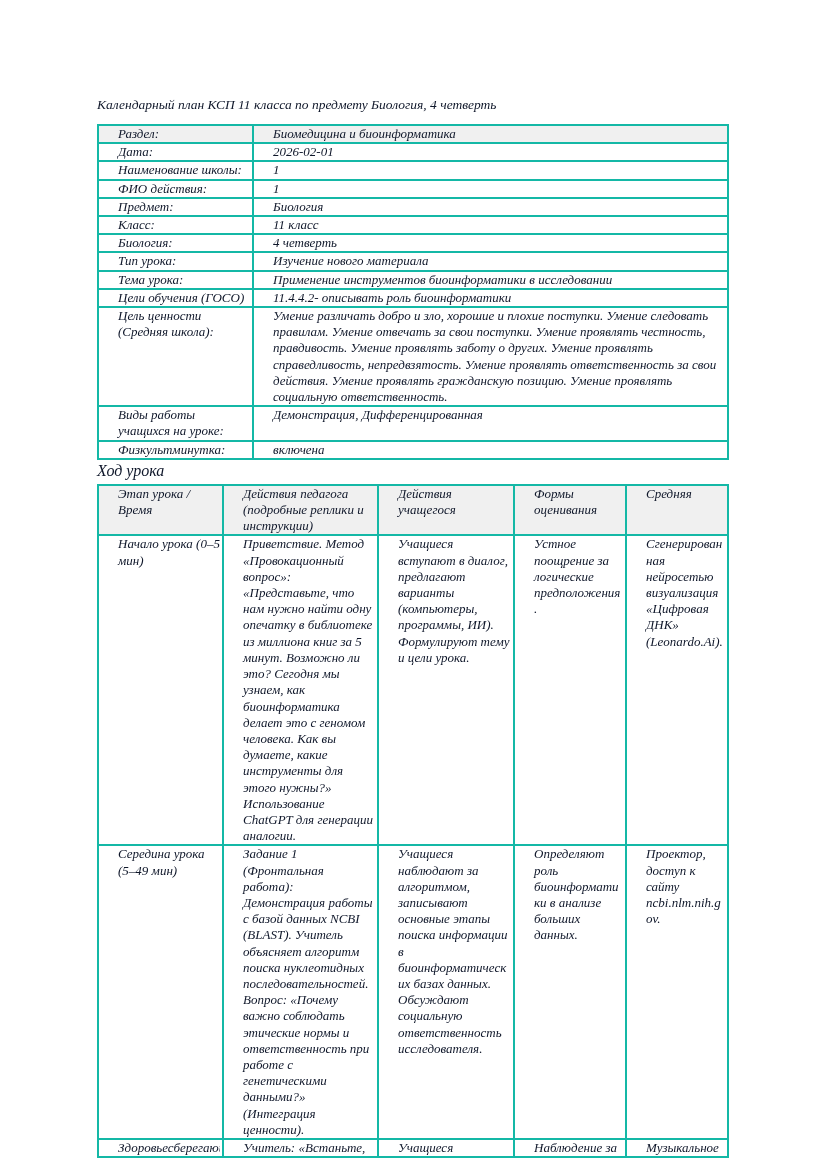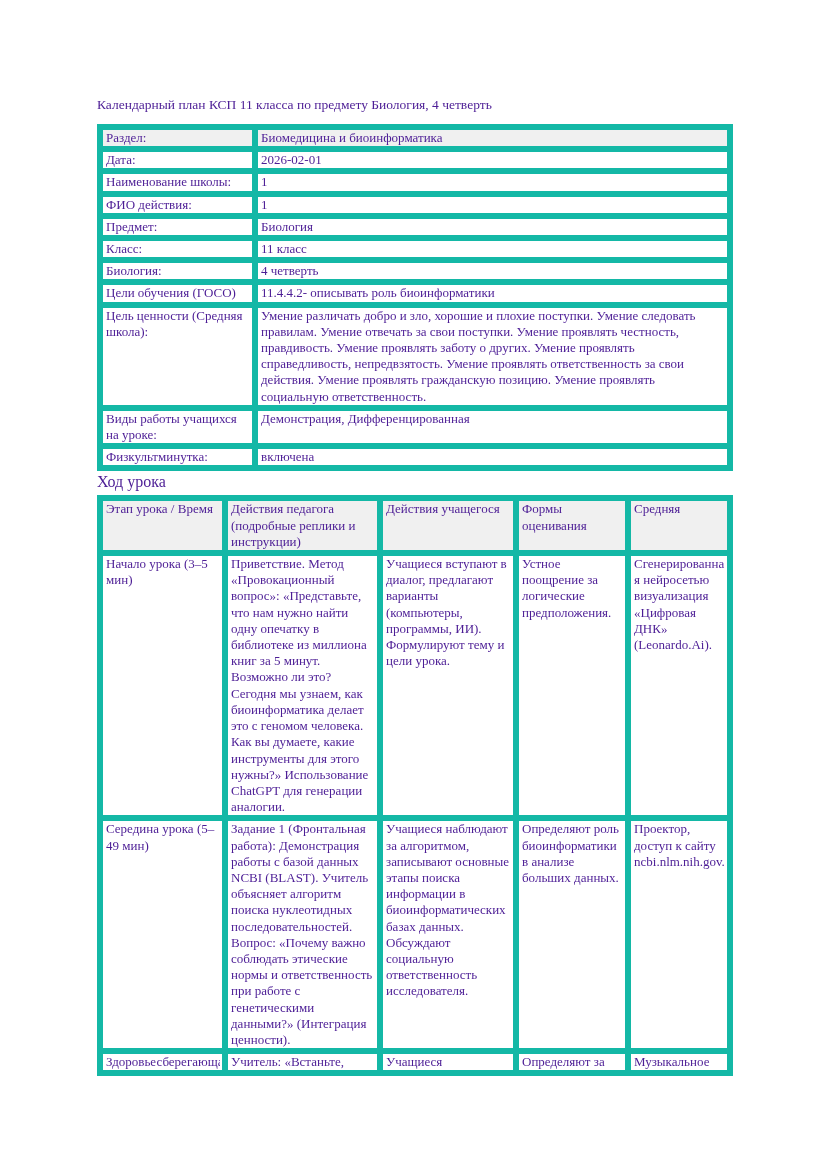--- a/index.html
+++ b/index.html
@@ -7,21 +7,22 @@
     padding: 0;
     background: #ffffff;
   }
   .page {
     position: relative;
     width: 827px;
     height: 1170px;
     background: #ffffff;
     overflow: hidden;
     font-family: "Liberation Serif", serif;
-    color: #4c1d95;
+    color: #0f172a;
+    font-style: italic;
   }
   .content {
     position: absolute;
     left: 97px;
     top: 97px;
     width: 630px;
   }
   .doc-title {
     font-size: 13.5px;
     line-height: 16px;
@@ -29,22 +30,22 @@
     white-space: nowrap;
   }
   table {
     border-collapse: collapse;
     table-layout: fixed;
     width: 630px;
     font-size: 13px;
     line-height: 16.2px;
   }
   td {
-    border: 6px solid #14b8a6;
-    padding: 0 2px 0 3px;
+    border: 2px solid #14b8a6;
+    padding: 0 2px 0 19px;
     vertical-align: top;
     word-wrap: break-word;
   }
   tr.shaded {
     background: #f0f0f0;
   }
   .info-table .c-label  { width: 155px; }
   .info-table .c-value  { width: 475px; }
   .stage-table .c1 { width: 125px; }
   .stage-table .c2 { width: 155px; }
@@ -98,20 +99,28 @@
         </tr>
         <tr>
           <td>Класс:</td>
           <td>11 класс</td>
         </tr>
         <tr>
           <td>Биология:</td>
           <td>4 четверть</td>
         </tr>
         <tr>
+          <td>Тип урока:</td>
+          <td>Изучение нового материала</td>
+        </tr>
+        <tr>
+          <td>Тема урока:</td>
+          <td>Применение инструментов биоинформатики в исследовании</td>
+        </tr>
+        <tr>
           <td>Цели обучения (ГОСО)</td>
           <td>11.4.4.2- описывать роль биоинформатики</td>
         </tr>
         <tr>
           <td>Цель ценности (Средняя школа):</td>
           <td>Умение различать добро и зло, хорошие и плохие поступки. Умение следовать правилам. Умение отвечать за свои поступки. Умение проявлять честность, правдивость. Умение проявлять заботу о других. Умение проявлять справедливость, непредвзятость. Умение проявлять ответственность за свои действия. Умение проявлять гражданскую позицию. Умение проявлять социальную ответственность.</td>
         </tr>
         <tr>
           <td>Виды работы учащихся на уроке:</td>
           <td>Демонстрация, Дифференцированная</td>
@@ -135,21 +144,21 @@
         </colgroup>
       <tbody>
         <tr class="shaded">
           <td>Этап урока / Время</td>
           <td>Действия педагога (подробные реплики и инструкции)</td>
           <td>Действия учащегося</td>
           <td>Формы оценивания</td>
           <td>Средняя</td>
         </tr>
         <tr>
-          <td>Начало урока (3–5 мин)</td>
+          <td>Начало урока (0–5 мин)</td>
           <td>Приветствие. Метод «Провокационный вопрос»: «Представьте, что нам нужно найти одну опечатку в библиотеке из миллиона книг за 5 минут. Возможно ли это? Сегодня мы узнаем, как биоинформатика делает это с геномом человека. Как вы думаете, какие инструменты для этого нужны?» Использование ChatGPT для генерации аналогии.</td>
           <td>Учащиеся вступают в диалог, предлагают варианты (компьютеры, программы, ИИ). Формулируют тему и цели урока.</td>
           <td>Устное поощрение за логические предположения.</td>
           <td>Сгенерированная нейросетью визуализация «Цифровая ДНК» (Leonardo.Ai).</td>
         </tr>
         <tr>
           <td>Середина урока (5–49 мин)</td>
           <td>Задание 1 (Фронтальная работа): Демонстрация работы с базой данных NCBI (BLAST). Учитель объясняет алгоритм поиска нуклеотидных последовательностей. Вопрос: «Почему важно соблюдать этические нормы и ответственность при работе с генетическими данными?» (Интеграция ценности).</td>
           <td>Учащиеся наблюдают за алгоритмом, записывают основные этапы поиска информации в биоинформатических базах данных. Обсуждают социальную ответственность исследователя.</td>
           <td>Определяют роль биоинформатики в анализе больших данных.</td>
@@ -159,21 +168,21 @@
           <td>
               <div class="clip">Здоровьесберегающая</div>
             </td>
           <td>
               <div class="clip">Учитель: «Встаньте,</div>
             </td>
           <td>
               <div class="clip">Учащиеся</div>
             </td>
           <td>
-              <div class="clip">Определяют за</div>
+              <div class="clip">Наблюдение за</div>
             </td>
           <td>
               <div class="clip">Музыкальное</div>
             </td>
         </tr>
       </tbody>
     </table>
 
   </div>
 </div>

